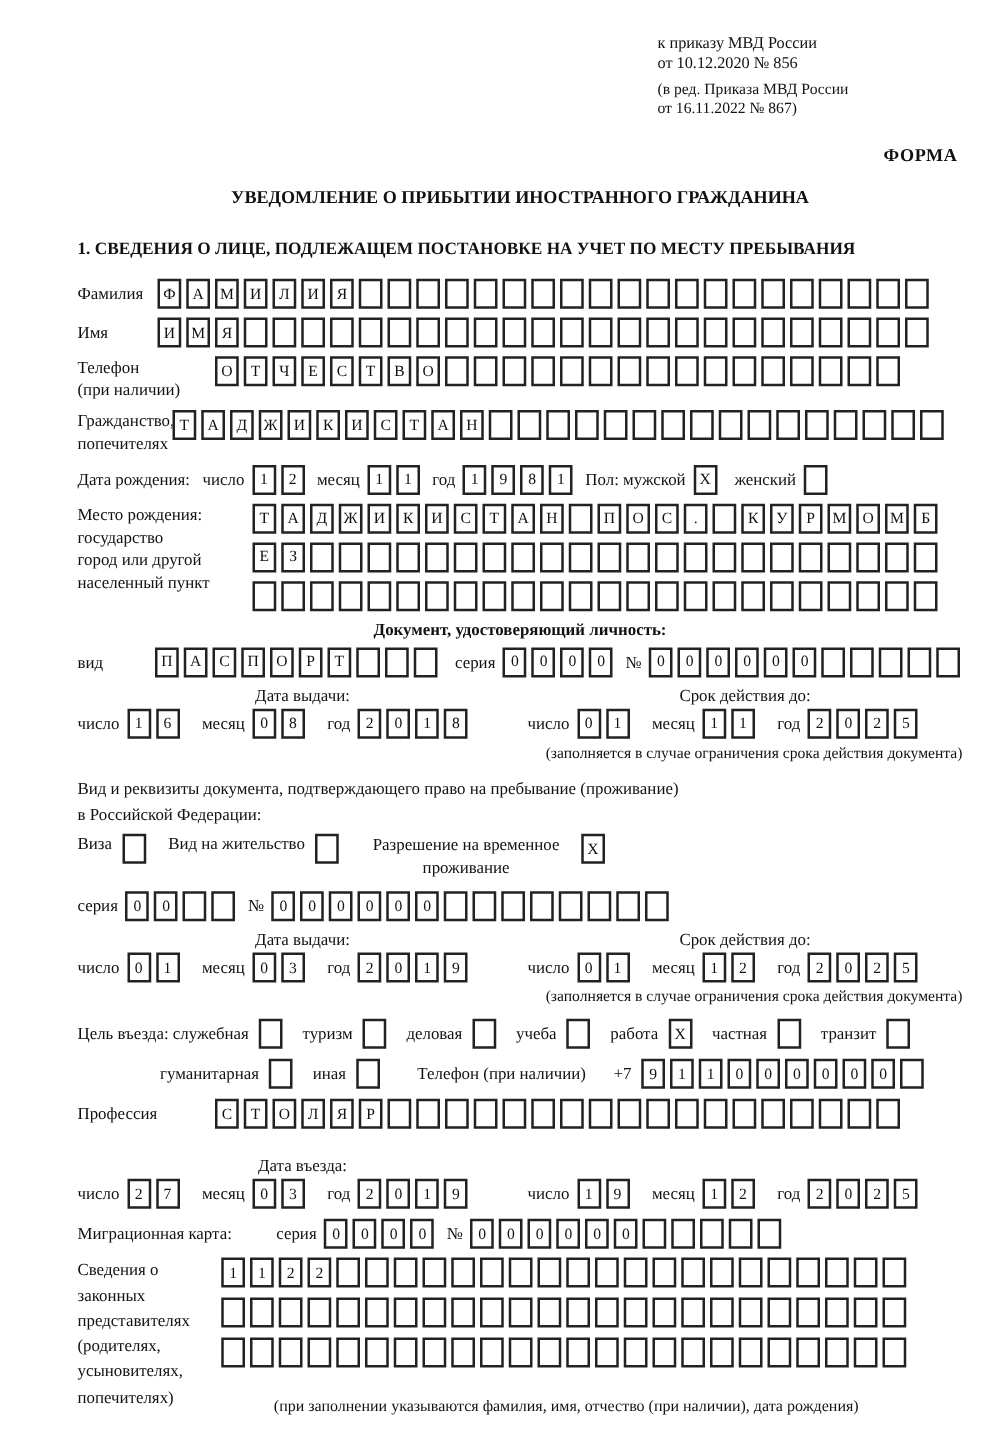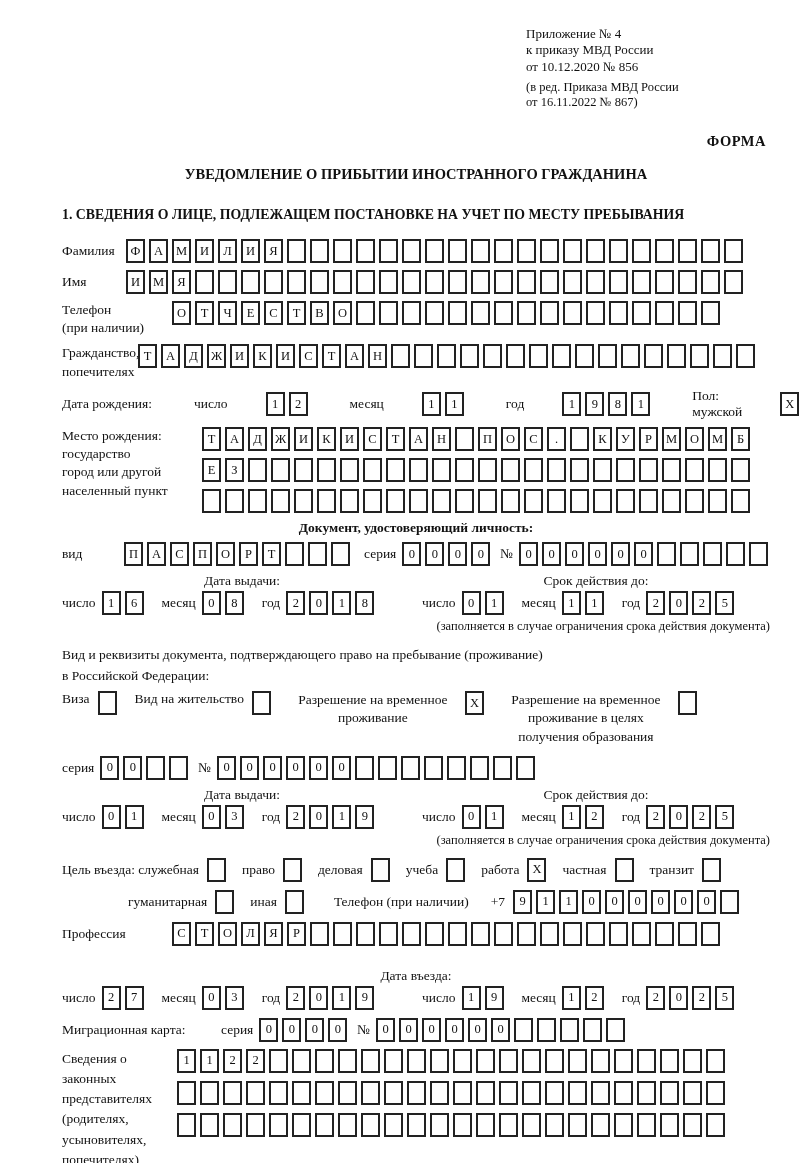--- a/index.html
+++ b/index.html
@@ -51,21 +51,20 @@
   .guard{display:flex;align-items:flex-start;margin-top:4px;}
   .guard .glabel{flex:0 0 115px;line-height:1.5;}
   .guard .gcells .cells{margin-bottom:8px;}
   .guard-note{text-align:center;font-size:12.8px;margin-top:2px;padding-left:100px;}
   .bold{font-weight:bold;}
 </style>
 </head>
 <body>
 
 <div class="appendix">
-  <div class="ln">Приложение № 4</div>
   <div class="ln">к приказу МВД России</div>
   <div class="ln">от 10.12.2020 № 856</div>
   <div class="gap"></div>
   <div class="ln2">(в ред. Приказа МВД России</div>
   <div class="ln2">от 16.11.2022 № 867)</div>
 </div>
 
 <div class="forma">ФОРМА</div>
 
 <div class="title">
@@ -202,21 +201,21 @@
       <span class="cell"></span>
       <span class="cell"></span>
       <span class="cell"></span>
       <span class="cell"></span>
       <span class="cell"></span>
       <span class="cell"></span>
       <span class="cell"></span>
     </div>
 </div>
 
-<div class="row" style="margin-top:6px;gap:32px;">
+<div class="row" style="margin-top:6px;">
   <div class="lbl">Дата рождения:</div>
   <span class="ml10 mr6">число</span>
   <div class="cells">
       <span class="cell">1</span>
       <span class="cell">2</span>
     </div>
   <span class="ml6 mr6">месяц</span>
   <div class="cells">
       <span class="cell">1</span>
       <span class="cell">1</span>
@@ -429,26 +428,20 @@
     <div class="cells">
         <span class="cell"></span>
       </div>
   </div>
   <div class="opt">
     <span class="olc">Разрешение на временное проживание</span>
     <div class="cells">
         <span class="cell">X</span>
       </div>
   </div>
-  <div class="opt" style="margin-right:0;">
-    <span class="olc">Разрешение на временное проживание в целях получения образования</span>
-    <div class="cells">
-        <span class="cell"></span>
-      </div>
-  </div>
 </div>
 
 <div class="row">
   <span class="mr6">серия</span>
   <div class="cells">
       <span class="cell">0</span>
       <span class="cell">0</span>
       <span class="cell"></span>
       <span class="cell"></span>
     </div>
@@ -515,21 +508,21 @@
       </div>
   </div>
 </div>
 <div class="note-right">(заполняется в случае ограничения срока действия документа)</div>
 
 <div class="purpose-row">
   <span class="pl">Цель въезда: служебная</span>
   <div class="cells pcell">
       <span class="cell"></span>
     </div>
-  <span class="pl">право</span>
+  <span class="pl">туризм</span>
   <div class="cells pcell">
       <span class="cell"></span>
     </div>
   <span class="pl">деловая</span>
   <div class="cells pcell">
       <span class="cell"></span>
     </div>
   <span class="pl">учеба</span>
   <div class="cells pcell">
       <span class="cell"></span>
@@ -596,21 +589,21 @@
       <span class="cell"></span>
       <span class="cell"></span>
       <span class="cell"></span>
       <span class="cell"></span>
       <span class="cell"></span>
       <span class="cell"></span>
       <span class="cell"></span>
     </div>
 </div>
 
-<div class="dateheads" style="margin-top:22px;justify-content:center;">
+<div class="dateheads" style="margin-top:22px;">
   <div class="lh">Дата въезда:</div>
 </div>
 <div class="daterow" style="margin-bottom:8px;">
   <div class="dgroup lhalf">
     <span class="t">число</span>
     <div class="cells">
         <span class="cell">2</span>
         <span class="cell">7</span>
       </div>
     <span class="t2">месяц</span>

